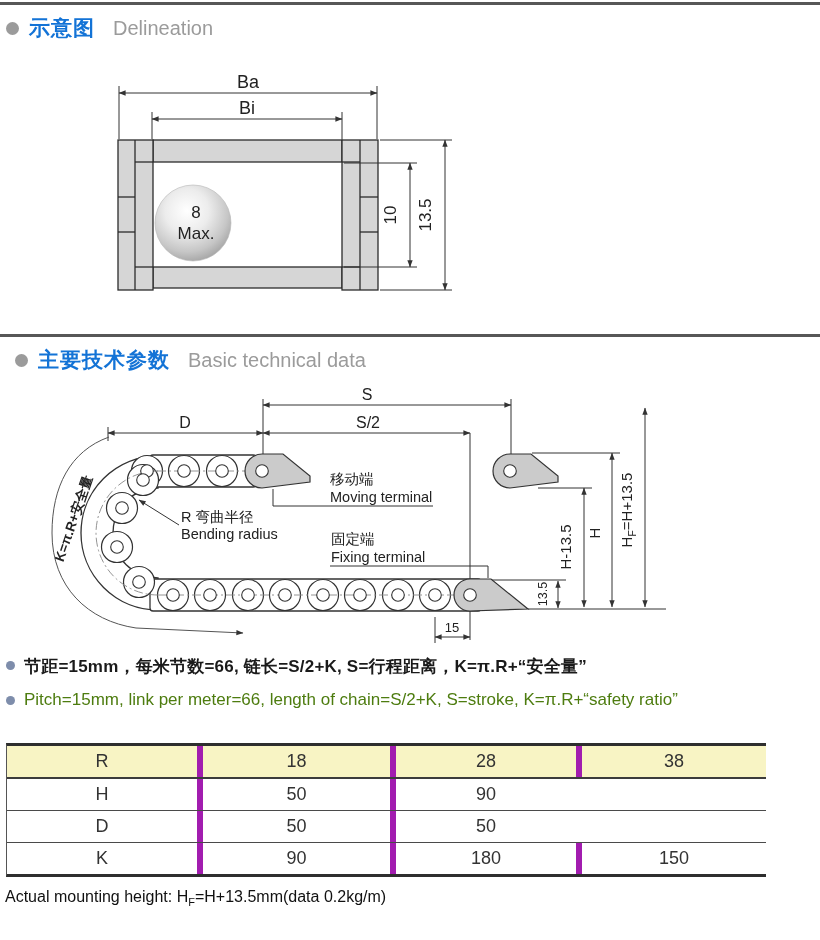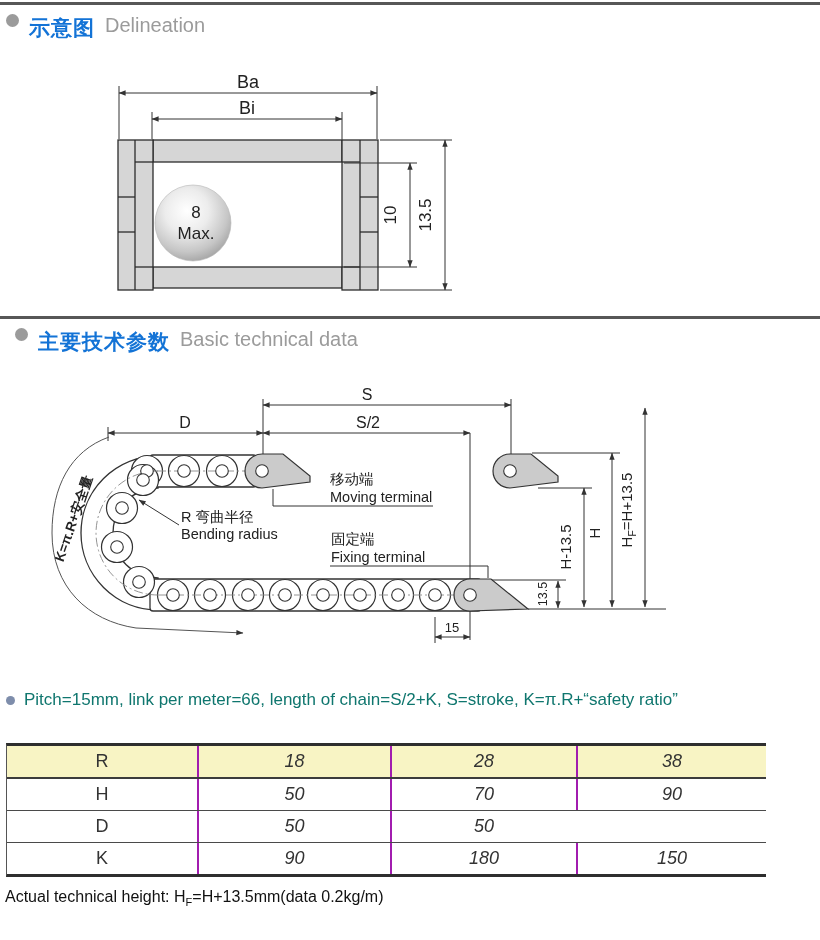--- a/index.html
+++ b/index.html
@@ -1,35 +1,35 @@
 <!DOCTYPE html>
 <html><head>
 <meta charset="utf-8">
 <style>
   html,body{margin:0;padding:0;background:#ffffff;}
   #page{
     position:relative;width:820px;height:940px;background:#ffffff;overflow:hidden;
     font-family:"Liberation Sans","DejaVu Sans",sans-serif;
   }
   .section-header{position:absolute;left:0;right:0;border-top:3px solid #575757;padding:9px 0 0 6px;}
-  .section-header .row{display:flex;gap:10px;}
+  .section-header .row{display:flex;align-items:center;gap:10px;}
   .bullet-lg{width:13px;height:13px;border-radius:50%;background:#9b9b9b;flex:0 0 auto;}
   .title-zh{font-size:21px;font-weight:bold;color:#1373d6;letter-spacing:1px;}
-  .title-en{font-size:20px;color:#9b9b9b;}
+  .title-en{font-size:20px;color:#9b9b9b;margin-left:8px;}
   .note-line{position:absolute;left:6px;display:flex;align-items:flex-start;gap:9px;width:800px;}
   .bullet-sm{width:9px;height:9px;border-radius:50%;background:#7e8dab;margin-top:6px;flex:0 0 auto;}
   .note-zh{font-size:17px;color:#1a1a1a;font-weight:600;letter-spacing:0.2px;}
-  .note-en{font-size:17px;color:#0f766e;font-weight:500;}
+  .note-en{font-size:17px;color:#4d7c0f;font-weight:500;}
   .spec-table{position:absolute;left:6px;top:743px;width:759px;border-top:3px solid #2e2e2e;border-bottom:3px solid #2e2e2e;border-left:1px solid #555;}
   .t-row{display:grid;grid-template-columns:190px 193px 186px 190px;height:31px;}
   .t-row.yellow{background:#f8f4c4;border-bottom:2px solid #3c3c3c;}
   .t-row.plain{background:#ffffff;border-bottom:1.5px solid #4a4a4a;}
   .t-row.last{border-bottom:none;}
   .t-cell{display:flex;align-items:center;justify-content:center;font-size:18px;color:#333;}
-  .t-cell.vline{border-left:2px solid #a21caf;font-style:italic;}
+  .t-cell.vline{border-left:6px solid #a21caf;}
   .footer{position:absolute;left:5px;top:884px;font-size:16px;color:#111;line-height:25px;}
   .footer sub{font-size:11px;}
   svg text{font-family:"Liberation Sans","DejaVu Sans",sans-serif;fill:#222;}
   .dimline{stroke:#333;stroke-width:1;fill:none;}
   .thin{stroke:#555;stroke-width:1;fill:none;}
   .bodyline{stroke:#2b2b2b;stroke-width:1.3;}
   .centerline{stroke:#888;stroke-width:0.9;fill:none;stroke-dasharray:9 3 2 3;}
 </style>
 </head>
 <body>
@@ -100,21 +100,21 @@
     </g>
 
     <g>
       <line class="dimline" x1="380" y1="80" x2="452" y2="80"></line>
       <line class="dimline" x1="380" y1="230" x2="452" y2="230"></line>
       <line class="dimline" x1="445" y1="80" x2="445" y2="230" marker-start="url(#ar)" marker-end="url(#ar)"></line>
       <text x="431" y="155" font-size="17" text-anchor="middle" transform="rotate(-90 431 155)">13.5</text>
     </g>
   </svg>
 
-  <div class="section-header" style="top:316px;padding-left:15px;">
+  <div class="section-header" style="top:334px;padding-left:15px;">
     <div class="row">
       <span class="bullet-lg"></span>
       <span class="title-zh">主要技术参数</span>
       <span class="title-en">Basic technical data</span>
     </div>
   </div>
 
   <svg width="820" height="262" viewBox="0 0 820 262" style="position:absolute;left:0;top:385px;">
 
     <g>
@@ -237,48 +237,51 @@
       <circle cx="323" cy="210" r="6.3"></circle>
         <circle cx="360" cy="210" r="6.3"></circle>
         <circle cx="398" cy="210" r="6.3"></circle>
         <circle cx="435" cy="210" r="6.3"></circle>
       <circle cx="262" cy="86" r="6.3"></circle>
         <circle cx="510" cy="86" r="6.3"></circle>
         <circle cx="470" cy="210" r="6.3"></circle>
     </g>
   </svg>
 
+  <div class="note-line" style="top:655px;">
+    <span class="bullet-sm"></span>
+    <span class="note-zh">节距=15mm，每米节数=66, 链长=S/2+K, S=行程距离，K=π.R+“安全量”</span>
+  </div>
   <div class="note-line" style="top:690px;">
     <span class="bullet-sm"></span>
     <span class="note-en">Pitch=15mm, link per meter=66, length of chain=S/2+K, S=stroke, K=π.R+“safety ratio”</span>
   </div>
 
   <div class="spec-table">
     <div class="t-row yellow">
       <div class="t-cell">R</div>
       <div class="t-cell vline">18</div>
       <div class="t-cell vline">28</div>
       <div class="t-cell vline">38</div>
     </div>
     <div class="t-row plain">
       <div class="t-cell">H</div>
       <div class="t-cell vline">50</div>
-      <div class="t-cell vline">70</div>
       <div class="t-cell vline">90</div>
     </div>
     <div class="t-row plain">
       <div class="t-cell">D</div>
       <div class="t-cell vline">50</div>
       <div class="t-cell vline">50</div>
     </div>
     <div class="t-row plain last">
       <div class="t-cell">K</div>
       <div class="t-cell vline">90</div>
       <div class="t-cell vline">180</div>
       <div class="t-cell vline">150</div>
     </div>
   </div>
 
   <div class="footer">
-    <div><span>Actual technical height: H</span><sub>F</sub><span>=H+13.5mm(data 0.2kg/m)</span></div>
+    <div><span>Actual mounting height: H</span><sub>F</sub><span>=H+13.5mm(data 0.2kg/m)</span></div>
   </div>
 
 </div>
 
 </body></html>

